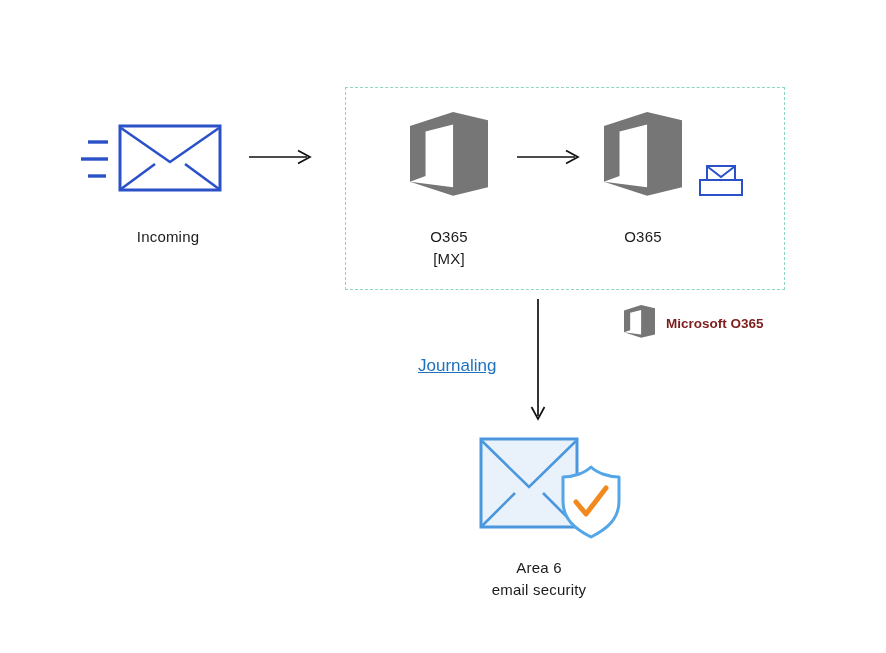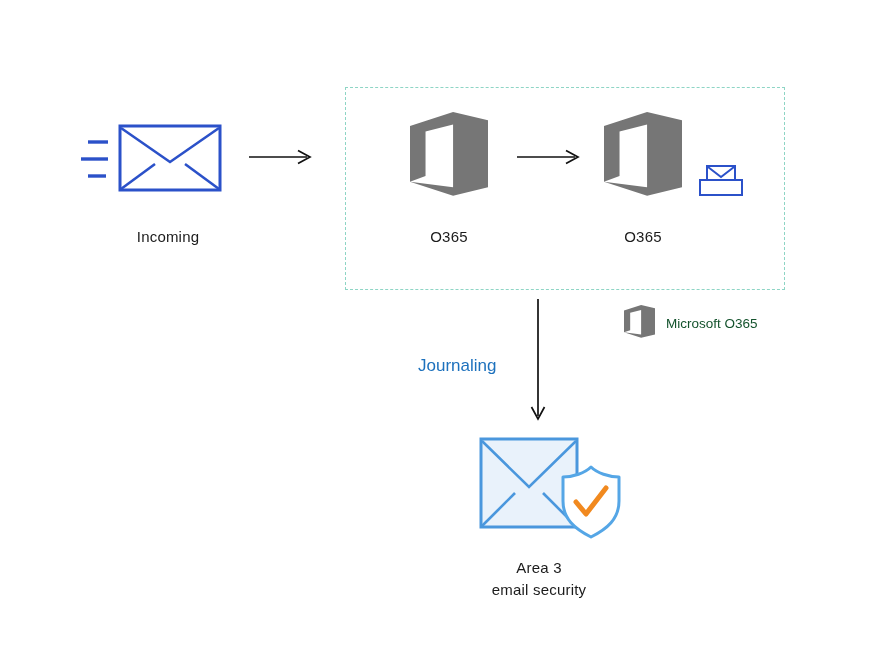--- a/index.html
+++ b/index.html
@@ -6,22 +6,22 @@
   .canvas{
     position:relative;width:886px;height:653px;background:#ffffff;
     font-family:"Liberation Sans", sans-serif;overflow:hidden;
   }
   .abs{position:absolute;}
   .node-label{
     text-align:center;font-size:15px;line-height:22px;
     color:var(--text-color,#1b1b1b);letter-spacing:.2px;
   }
   .node-label .line{display:block;}
-  .legend-text{font-size:13.5px;color:#14532d;line-height:18px;}
-  .journaling{font-size:17px;color:var(--journaling-blue,#1d71bd);line-height:20px;}
+  .legend-text{font-size:13.5px;color:#7f1d1d;line-height:18px;font-weight:bold;}
+  .journaling{font-size:17px;color:var(--journaling-blue,#1d71bd);line-height:20px;text-decoration:underline;}
   .dashed-box{
     border:1px dashed var(--dashed-border,#8ed5c5);
     box-sizing:border-box;background:transparent;
   }
   
   .office{color:var(--office-gray,#767676);}
   .speed line{stroke:var(--envelope-blue,#2b51c9);stroke-width:3.4;}
   .env-blue rect,.env-blue path{stroke:var(--envelope-blue,#2b51c9);}
   .arrow line,.arrow path{stroke:var(--arrow-color,#111);stroke-width:1.7;fill:none;}
   .area1-env rect{fill:var(--area1-fill,#e9f2fb);stroke:var(--area1-blue,#4a97dd);stroke-width:3;}
@@ -63,20 +63,21 @@
     <path d="M50 3.5 L62 10 L50 16.5"></path>
   </svg>
 
   <div class="abs dashed-box" style="left:345px;top:87px;width:440px;height:203px"></div>
 
   <svg class="abs office" style="left:410px;top:112px" width="78" height="84" viewBox="0 0 113 113" preserveAspectRatio="none">
     <use href="#officeLogo"></use>
   </svg>
   <div class="abs node-label" style="left:384px;top:226px;width:130px">
     <span class="line">O365</span>
+    <span class="line">[MX]</span>
   </div>
 
   <svg class="abs arrow" style="left:516px;top:147px" width="66" height="20" viewBox="0 0 66 20">
     <line x1="1" y1="10" x2="59" y2="10"></line>
     <path d="M50 3.5 L62 10 L50 16.5"></path>
   </svg>
 
   <svg class="abs office" style="left:604px;top:112px" width="78" height="84" viewBox="0 0 113 113" preserveAspectRatio="none">
     <use href="#officeLogo"></use>
   </svg>
@@ -109,17 +110,17 @@
     <path d="M3 89 L36 56"></path>
     <path d="M97 89 L64 56"></path>
   </svg>
 
   <svg class="abs" style="left:558px;top:464px" width="66" height="76" viewBox="0 0 66 76">
     <path class="shield" d="M33 3 C27 9 15 13 5 13 L5 37 C5 55 17 65 33 73 C49 65 61 55 61 37 L61 13 C51 13 39 9 33 3 Z"></path>
     <path class="check" d="M18 38 L28 50 L48 24"></path>
   </svg>
 
   <div class="abs node-label" style="left:459px;top:557px;width:160px">
-    <span class="line">Area 3</span>
+    <span class="line">Area 6</span>
     <span class="line">email security</span>
   </div>
 
 </div>
 
 </body></html>

